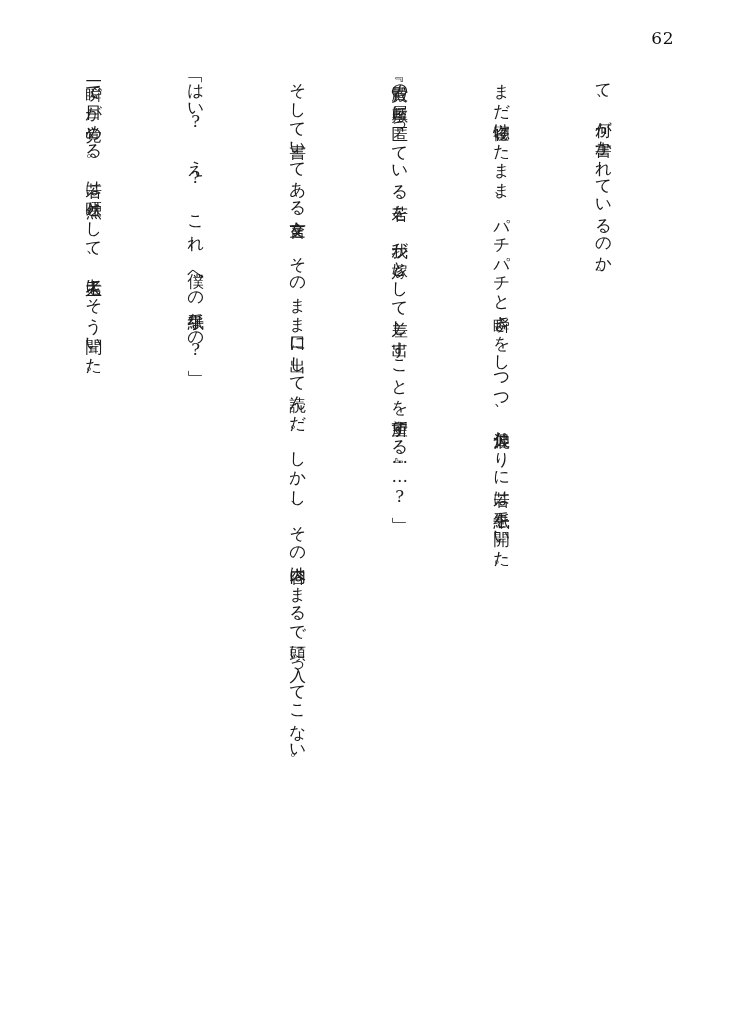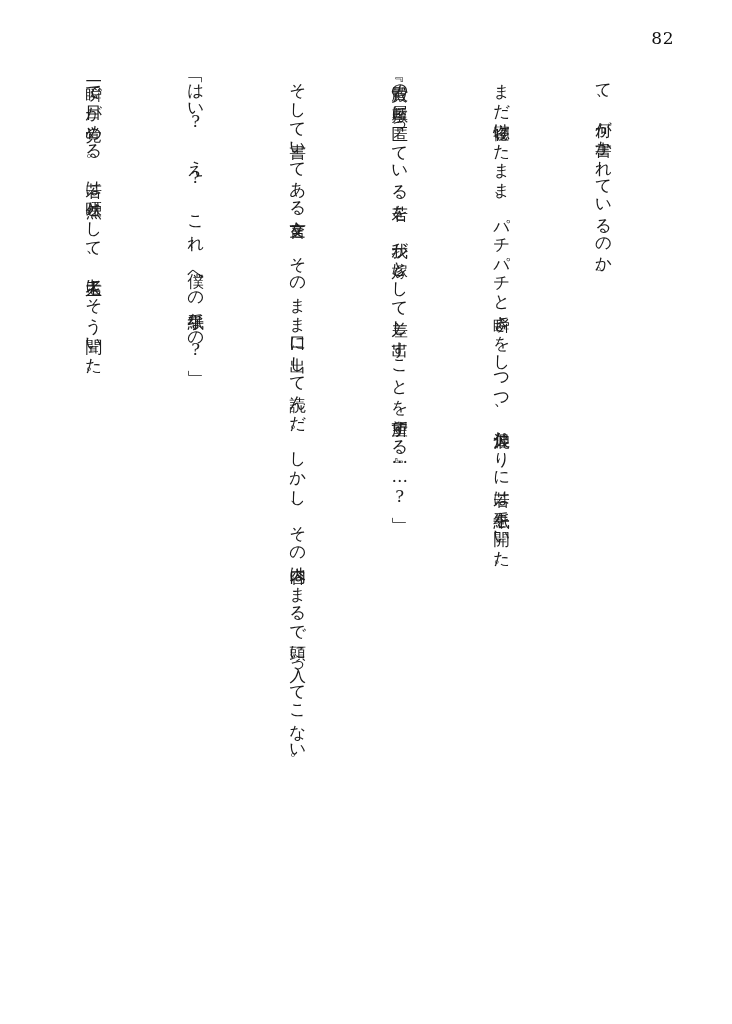--- a/index.html
+++ b/index.html
@@ -55,21 +55,21 @@
   .text-body p {
     margin: 0;
     padding: 0;
   }
 </style>
 </head>
 <body>
 
 <div class="page">
 
-  <div class="page-number">82</div>
+  <div class="page-number">62</div>
 
   <div class="text-body">
     <p>て、何が書かれているのか。</p>
     <p>まだ寝惚けたまま、パチパチと瞬きをしつつ、欠伸混じりに若は手紙を開いた。</p>
     <p>『貴殿の屋敷に匿っている若を、我が嫁として差し出すことを所望する』……?」</p>
     <p>そして書いてある文言を、そのまま口に出して読んだ。しかし、その内容はまるで頭に入ってこない。</p>
     <p>「はい?　え?　これ、僕への手紙なの?」</p>
     <p>一瞬で目が覚める。若は唖然として、老主人にそう聞いた。</p>
     
     

